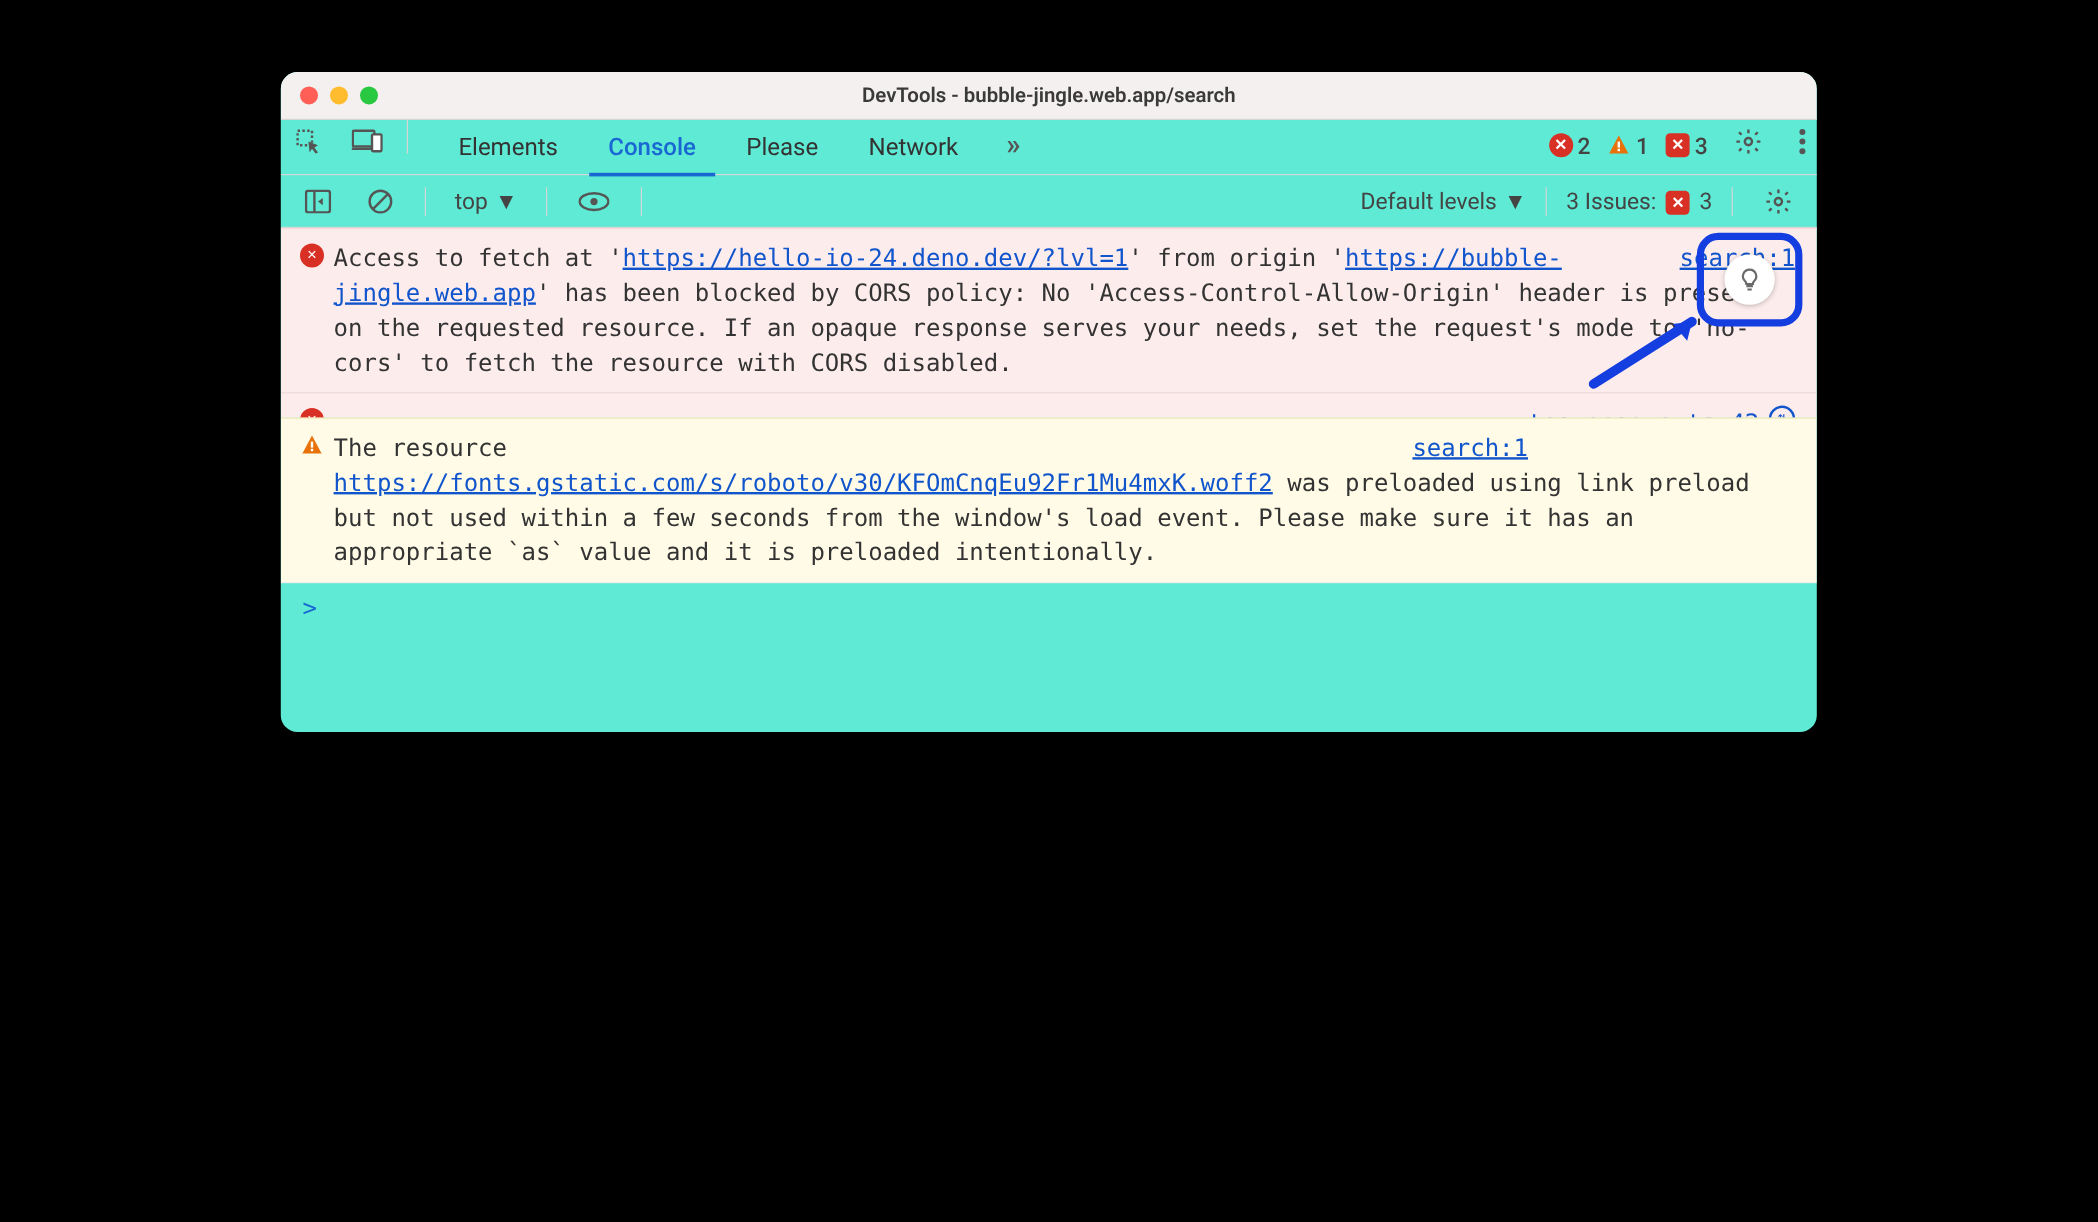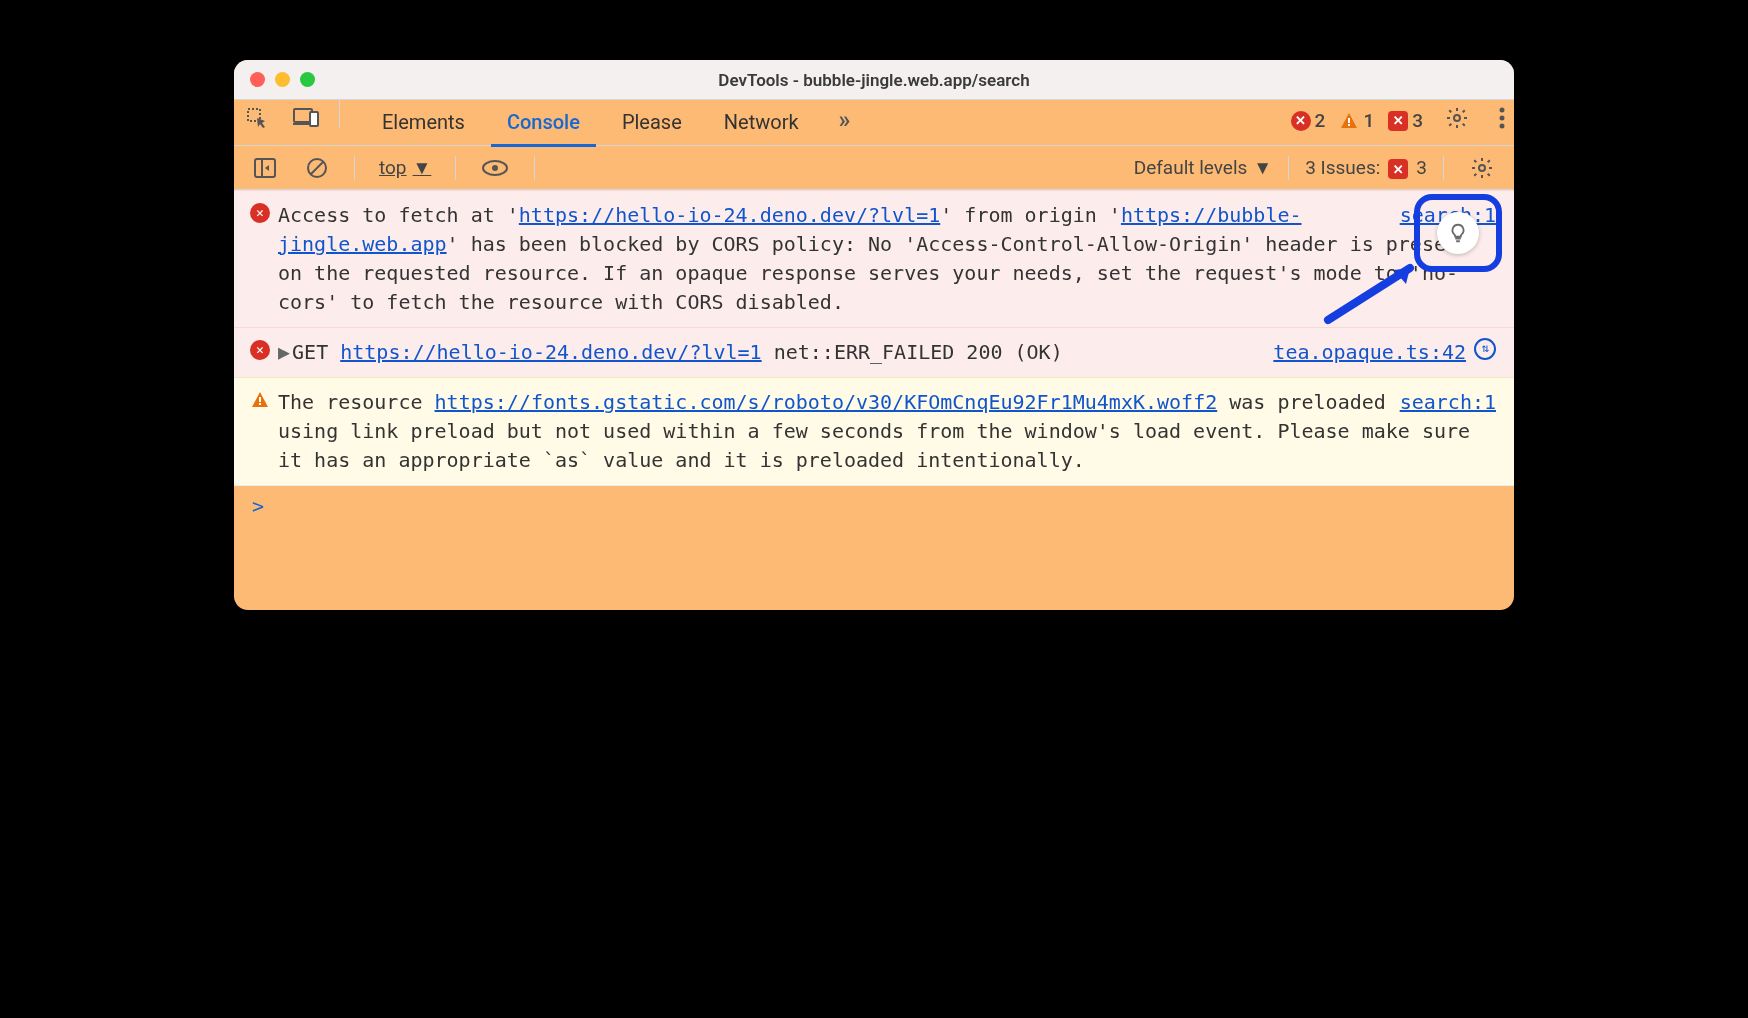--- a/index.html
+++ b/index.html
@@ -8,21 +8,21 @@
     width: 1748px;
     height: 1018px;
     font-family: -apple-system, BlinkMacSystemFont, "Segoe UI", Roboto, sans-serif;
     display: flex;
     align-items: flex-start;
     justify-content: center;
     padding-top: 60px;
   }
   .window {
     width: 1280px;
-    background: #fdba74;
+    background: #5eead4;
     border-radius: 14px;
     box-shadow: 0 30px 60px rgba(0,0,0,0.6);
     overflow: hidden;
     position: relative;
   }
   .titlebar {
     height: 40px;
     background: #f3f0ef;
     display: flex;
     align-items: center;
@@ -63,21 +63,21 @@
   .stat { display:flex; align-items:center; gap:4px; font-weight:500; }
   .ico-circle { width:20px; height:20px; border-radius:50%; display:inline-flex; align-items:center; justify-content:center; color:#fff; font-size:13px; font-weight:700; }
   .ico-err { background:#d93025; }
   .ico-square { width:20px; height:20px; border-radius:4px; display:inline-flex; align-items:center; justify-content:center; color:#fff; font-size:13px; font-weight:700; background:#d93025; }
   .gear, .kebab { font-size:22px; color:#555; padding: 6px 8px; }
   .subbar {
     display:flex; align-items:center; height:44px; border-bottom:1px solid #d6d6d6;
     padding: 0 10px; gap: 10px; font-size:19px; color:#444;
   }
   .subbar .divider { width:1px; height:24px; background:#d6d6d6; margin:0 6px;}
-  .context { display:flex; align-items:flex-start; gap:6px; padding:2px 8px;text-decoration:underline;}
+  .context { display:flex; align-items:flex-start; gap:6px; padding:2px 8px;}
   .filter-pill {
     flex: 0 0 auto;
     width: 390px;
     background:#eef2f5; border-radius:20px; height:32px;
     display:flex; align-items:center; padding:0 16px; gap:10px; color:#777;
   }
   .filter-pill input { border:none; background:transparent; font-size:18px; outline:none; width:100%; color:#333;}
   .levels { display:flex; align-items:center; gap:6px; margin-left:auto; }
   .issues { display:flex; align-items:flex-end; gap:8px; }
   .console-body { position:relative; min-height: 420px; padding-bottom: 10px;}
@@ -244,21 +244,21 @@
     </div>
   </div>
 
   <div class="console-body" id="msgs">
 
     <div class="msg error"><div class="row-icon">
           <div class="err-dot">✕</div>
         </div><a class="src-link">search:1</a><span>Access to fetch at '<a class="link">https://hello-io-24.deno.dev/?lvl=1</a>' from origin '<a class="link">https://bubble-jingle.web.app</a>' has been blocked by CORS policy: No 'Access-Control-Allow-Origin' header is present on the requested resource. If an opaque response serves your needs, set the request's mode to 'no-cors' to fetch the resource with CORS disabled.</span></div>
       <div class="msg error"><div class="row-icon">
           <div class="err-dot">✕</div>
-        </div><span class="aftericon">⇅</span><a class="src-link">tea.opaque.ts:42</a><span><span class="caret">▶</span>GET <a class="link">https://hello-io-24.deno.dev/?lvl=1</a> net::ERR_FAILED 200 (OK)</span></div>
+        </div><span class="aftericon">⇅</span><a class="src-link">tea.opaque.ts:42</a></div>
       <div class="msg warn"><div class="row-icon warn-tri">
           <svg width="20" height="20" viewBox="0 0 20 20">
             <path d="M10 2 L18 17 H2 Z" fill="#e8710a"></path>
             <rect x="9" y="7" width="2" height="5" fill="#fff"></rect>
             <rect x="9" y="13" width="2" height="2" fill="#fff"></rect>
           </svg>
         </div><a class="src-link">search:1</a><span>The resource <a class="link">https://fonts.gstatic.com/s/roboto/v30/KFOmCnqEu92Fr1Mu4mxK.woff2</a> was preloaded using link preload but not used within a few seconds from the window's load event. Please make sure it has an appropriate `as` value and it is preloaded intentionally.</span></div>
       <div class="ai-highlight">
       <div class="ai-bulb">
         <svg width="22" height="22" viewBox="0 0 24 24" fill="none" stroke="#6b6b6b" stroke-width="2">

